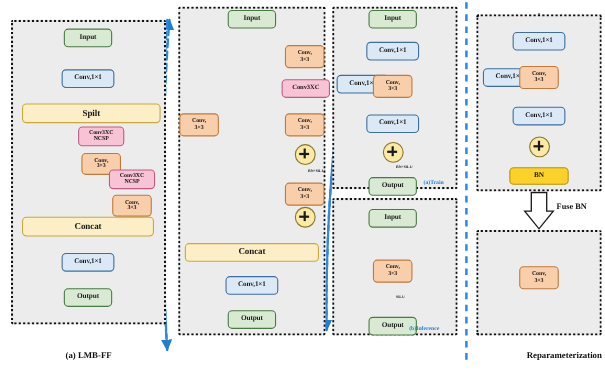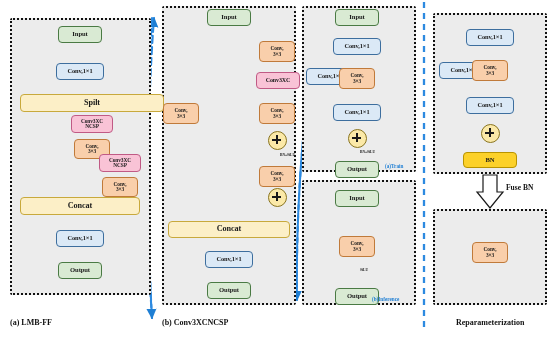--- a/index.html
+++ b/index.html
@@ -60,21 +60,21 @@
     white-space:nowrap;z-index:7;
   }
   
   .bluecap{
     position:absolute;font-size:5.2px;font-weight:bold;color:#1f7fd4;
     white-space:nowrap;z-index:7;
   }
   
   .caption{
     position:absolute;font-size:8px;font-weight:bold;color:#111;
-    white-space:nowrap;text-align:left;
+    white-space:nowrap;text-align:center;
   }
   .fusebn{
     position:absolute;font-size:7.5px;font-weight:bold;color:#111;white-space:nowrap;
   }
 </style>
 </head>
 <body>
 
 <div class="canvas">
 
@@ -189,21 +189,21 @@
       <path d="M483,175 L483,192 L477,192 L490,208 L503,192 L497,192 L497,175 z" fill="#ffffff" stroke="#1a1a1a" stroke-width="1.2"></path>
     </g>
   </svg>
 
   <div class="panel" style="left:10px;top:18px;width:141px;height:277px;"></div>
 
   <div class="node n-green" style="left:58px;top:26px;width:44px;height:17px;font-size:6.6px;">Input</div>
 
   <div class="node n-blue" style="left:56px;top:63px;width:48px;height:17px;font-size:6.4px;">Conv,1×1</div>
 
-  <div class="node n-cream" style="left:20px;top:94px;width:144px;height:18px;font-size:8.2px;">Spilt</div>
+  <div class="node n-cream" style="left:20px;top:94px;width:126px;height:18px;font-size:8.2px;">Spilt</div>
 
   <div class="node n-pink two-line" style="left:71px;top:115px;width:42px;height:18px;font-size:5.4px;">
     <span>Conv3XC</span>
     <span>NCSP</span>
   </div>
 
   <div class="node n-orange two-line" style="left:74px;top:139px;width:36px;height:20px;font-size:5.4px;">
     <span>Conv,</span>
     <span>3×3</span>
   </div>
@@ -318,16 +318,15 @@
   <div class="fusebn" style="left:506px;top:183px;">Fuse BN</div>
 
   <div class="panel" style="left:433px;top:209px;width:114px;height:96px;"></div>
 
   <div class="node n-orange two-line" style="left:472px;top:242px;width:36px;height:21px;font-size:5.4px;">
     <span>Conv,</span>
     <span>3×3</span>
   </div>
 
   <div class="caption" style="left:10px;top:318px;width:141px;">(a) LMB-FF</div>
-  <div class="caption" style="left:162px;top:318px;width:134px;">(b) Conv3XCNCSP</div>
   <div class="caption" style="left:456px;top:318px;width:114px;">Reparameterization</div>
 
 </div>
 
 </body></html>

